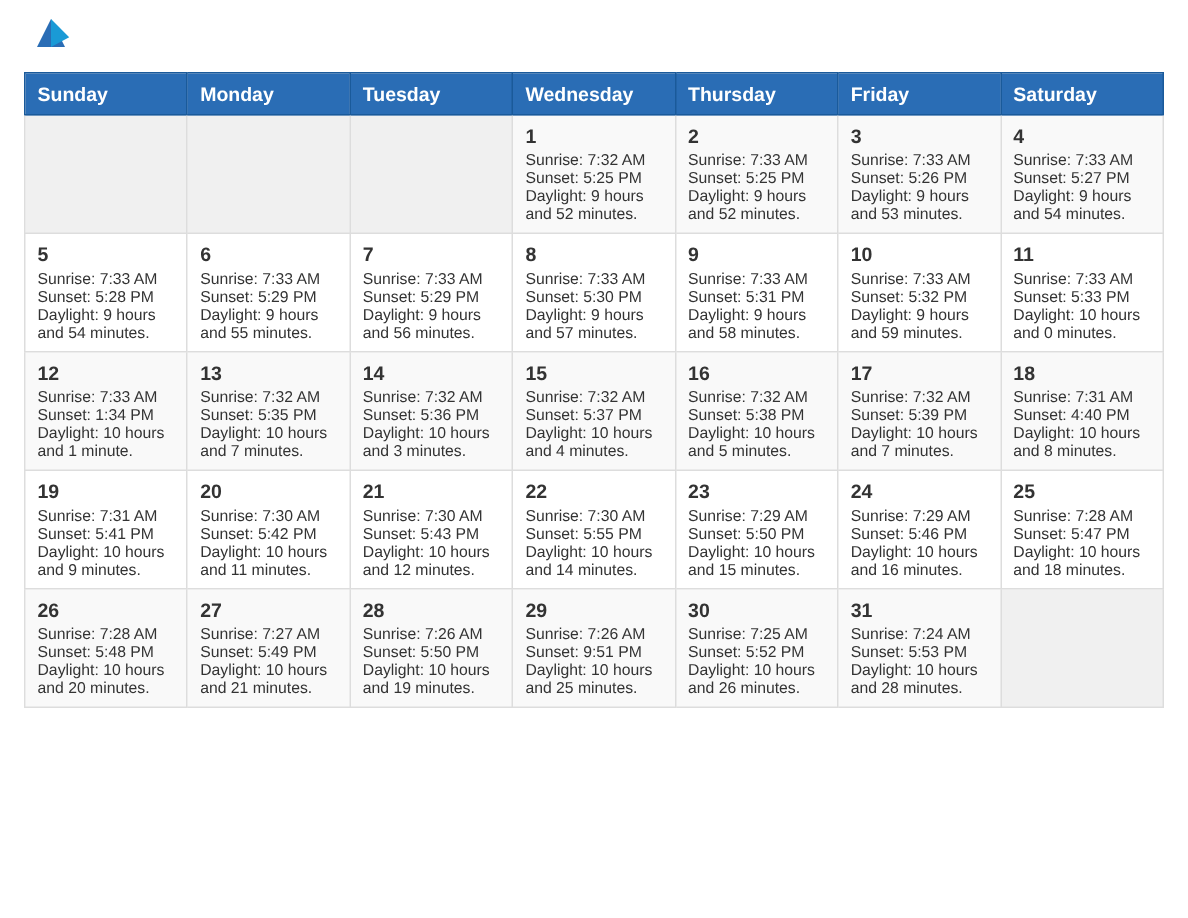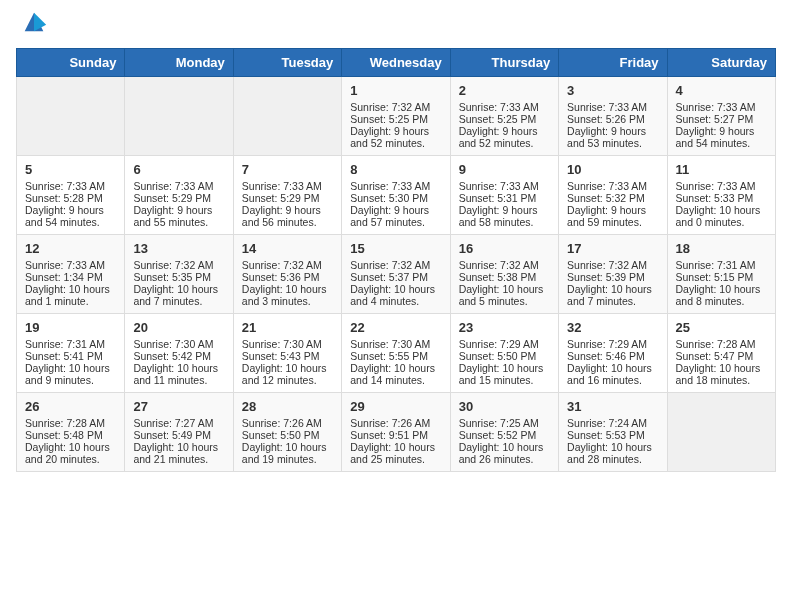--- a/index.html
+++ b/index.html
@@ -57,21 +57,21 @@
       width: 100%;
       border-collapse: collapse;
       border: 1px solid #ccc;
     }
     .calendar th {
       background-color: #2a6db5;
       color: #fff;
       font-size: 13px;
       font-weight: bold;
       padding: 6px 8px;
-      text-align: right;
+      text-align: left;
       border: 1px solid #1a5a9a;
     }
     .calendar td {
       vertical-align: top;
       padding: 6px 8px;
       font-size: 10.5px;
       color: #333;
       border: 1px solid #ddd;
       width: calc(100% / 7);
       min-height: 80px;
@@ -231,21 +231,21 @@
         </td>
         <td>
           <span class="day-num">17</span>
           <div>Sunrise: 7:32 AM</div>
           <div>Sunset: 5:39 PM</div>
           <div>Daylight: 10 hours and 7 minutes.</div>
         </td>
         <td>
           <span class="day-num">18</span>
           <div>Sunrise: 7:31 AM</div>
-          <div>Sunset: 5:15 PM</div>
+          <div>Sunset: 4:40 PM</div>
           <div>Daylight: 10 hours and 8 minutes.</div>
         </td>
       </tr>
       <tr>
         <td>
           <span class="day-num">19</span>
           <div>Sunrise: 7:31 AM</div>
           <div>Sunset: 5:41 PM</div>
           <div>Daylight: 10 hours and 9 minutes.</div>
         </td>
@@ -267,21 +267,21 @@
           <div>Sunset: 5:55 PM</div>
           <div>Daylight: 10 hours and 14 minutes.</div>
         </td>
         <td>
           <span class="day-num">23</span>
           <div>Sunrise: 7:29 AM</div>
           <div>Sunset: 5:50 PM</div>
           <div>Daylight: 10 hours and 15 minutes.</div>
         </td>
         <td>
-          <span class="day-num">32</span>
+          <span class="day-num">24</span>
           <div>Sunrise: 7:29 AM</div>
           <div>Sunset: 5:46 PM</div>
           <div>Daylight: 10 hours and 16 minutes.</div>
         </td>
         <td>
           <span class="day-num">25</span>
           <div>Sunrise: 7:28 AM</div>
           <div>Sunset: 5:47 PM</div>
           <div>Daylight: 10 hours and 18 minutes.</div>
         </td>

